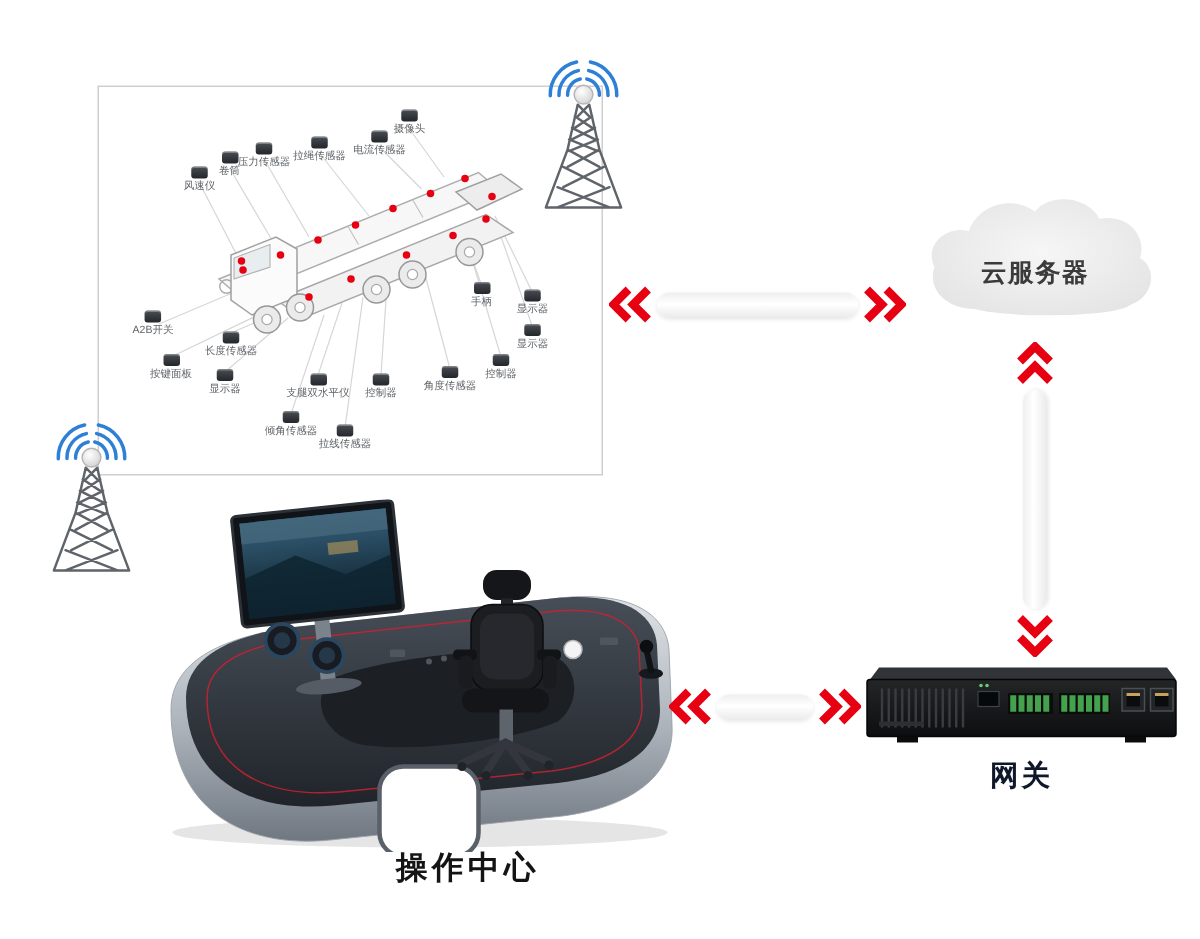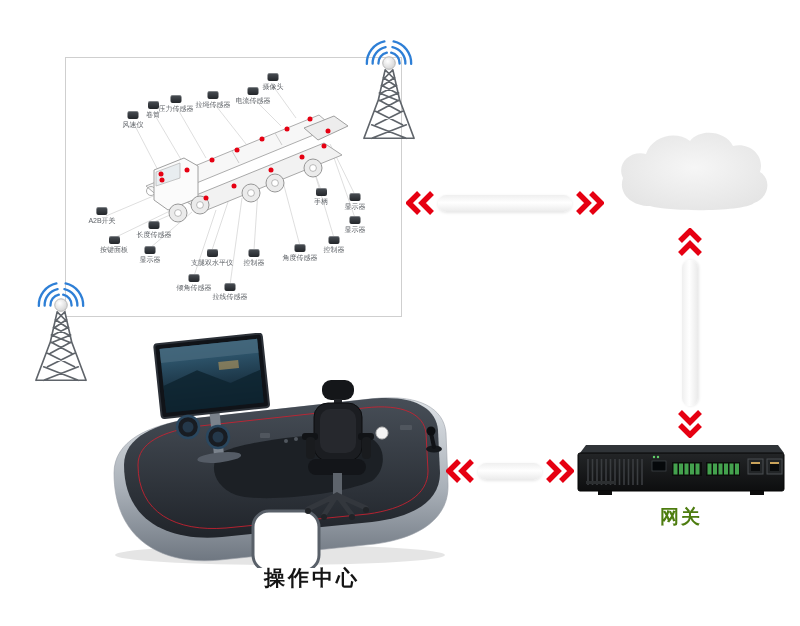--- a/index.html
+++ b/index.html
@@ -74,21 +74,21 @@
   .console-label{
     left:150px;top:564px;width:210px;text-align:right;
     font-size:21px;font-weight:700;color:#141414;letter-spacing:3px;
   }
 
   
   .gateway{left:572px;top:441px;width:218px;height:58px;}
   .gateway svg{width:100%;height:100%;}
   .gateway-label{
     left:572px;top:504px;width:218px;text-align:center;
-    font-size:19px;font-weight:700;color:#4d7c0f;letter-spacing:2px;
+    font-size:19px;font-weight:700;color:#0f172a;letter-spacing:2px;
   }
 </style>
 </head>
 <body>
 
 <div class="abs sensor-box">
   <svg viewBox="0 0 335 258" width="335" height="258">
 
     <g stroke="#d6d6d6" stroke-width="0.8">
       <line x1="207" y1="28" x2="230" y2="60"></line>
@@ -283,20 +283,21 @@
 <div class="abs cloud">
   <svg viewBox="0 0 160 100">
     <defs>
       <radialGradient id="cloudGrad" cx="50%" cy="45%" r="70%">
         <stop offset="0%" stop-color="#f6f6f6"></stop>
           <stop offset="100%" stop-color="#e2e2e2"></stop>
       </radialGradient>
     </defs>
     <path d="M40,82 C20,82 8,68 13,54 C6,40 20,26 36,30 C42,12 66,6 80,17 C90,4 116,7 123,22 C141,18 155,33 150,48 C162,55 159,74 144,79 C134,88 60,88 40,82 Z" fill="url(#cloudGrad)"></path>
   </svg>
+  <div class="cloud-label">云服务器</div>
 </div>
 
 <div class="abs h-arrow arrow-1">
   <svg class="chev" width="30" height="26" viewBox="0 0 30 26">
     <polyline points="13,3 3,13 13,23"></polyline>
       <polyline points="26,3 16,13 26,23"></polyline>
   </svg>
   <div class="h-bar"></div>
   <svg class="chev" width="30" height="26" viewBox="0 0 30 26">
     <polyline points="17,3 27,13 17,23"></polyline>

